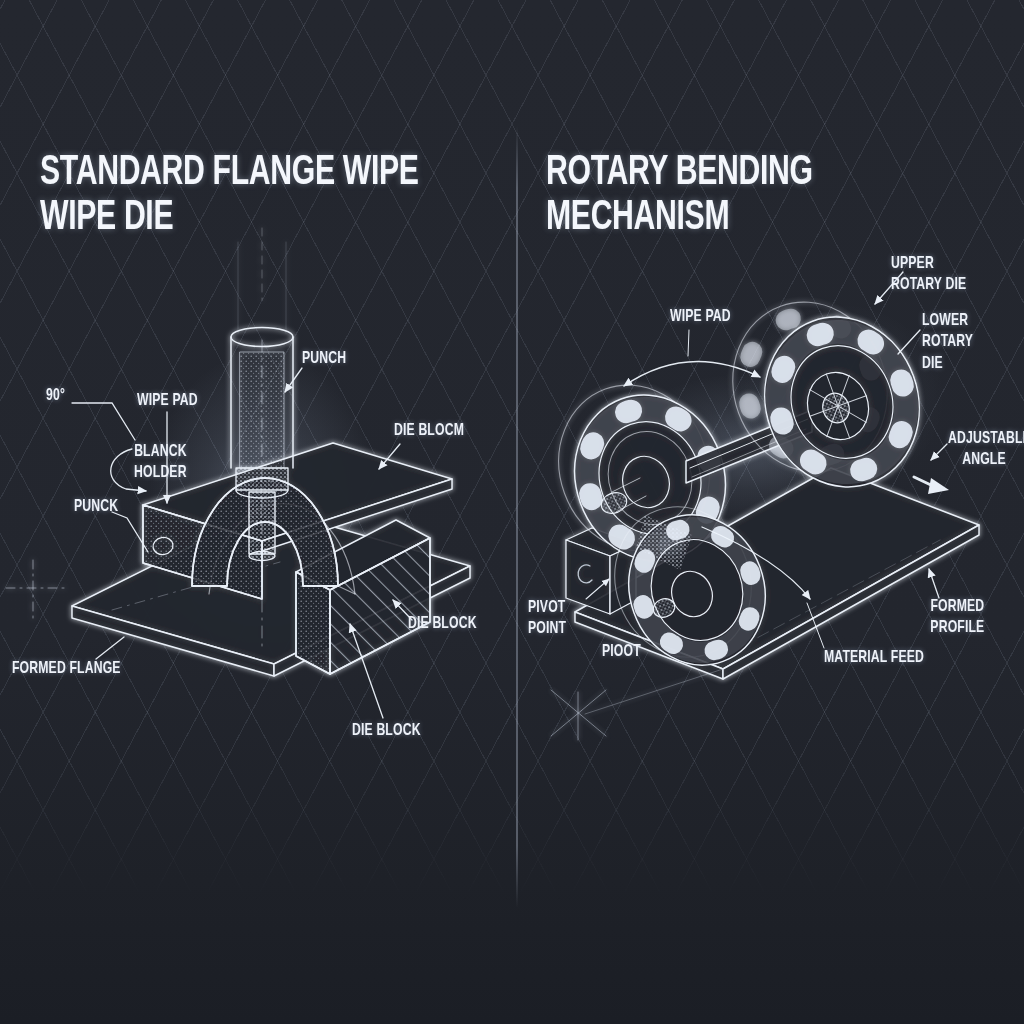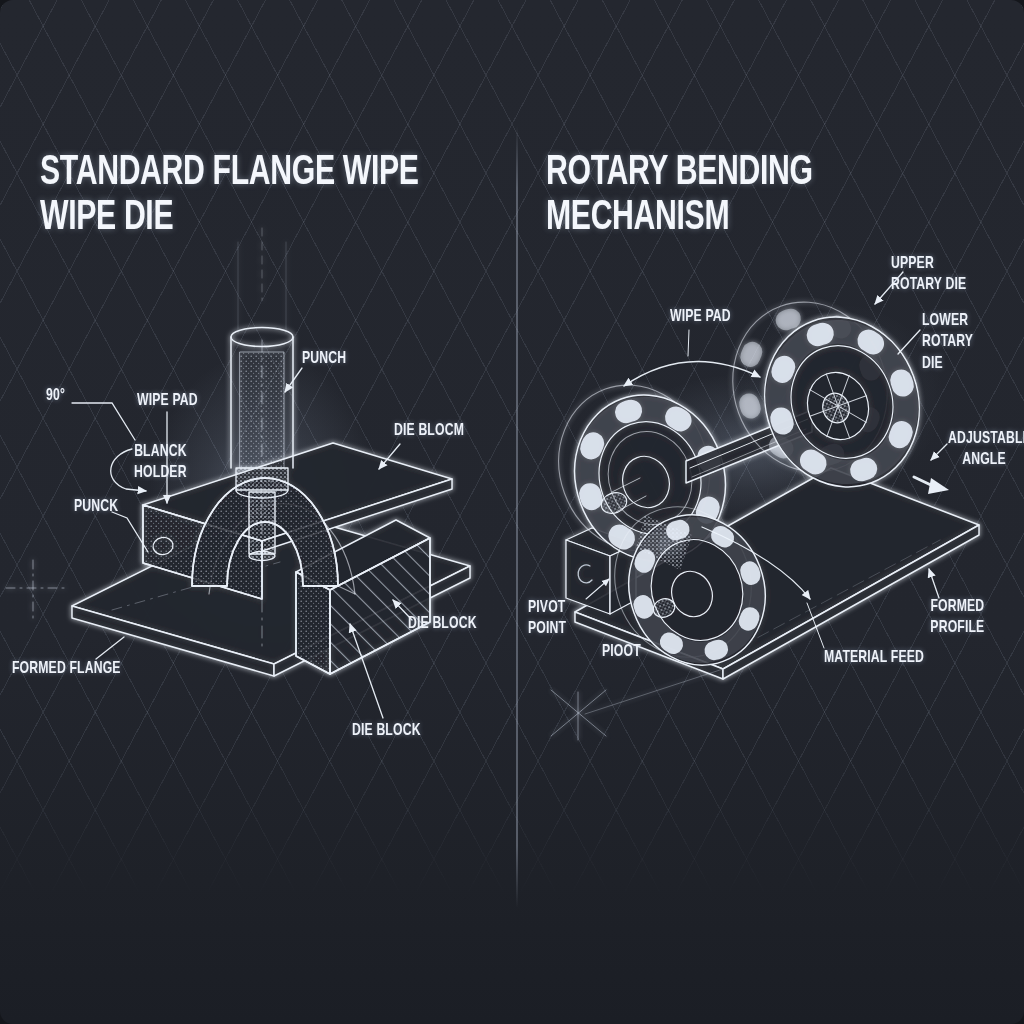--- a/index.html
+++ b/index.html
@@ -1,20 +1,19 @@
 <!DOCTYPE html>
 <html><head>
 <meta charset="utf-8">
 <style>
   html,body{margin:0;padding:0;background:#14161b;}
   .canvas{
     position:relative;width:1024px;height:1024px;overflow:hidden;
     background:linear-gradient(180deg,#24272f 0%,#23262e 62%,#1e2128 86%,#1b1e25 100%);
     font-family:"Liberation Sans",sans-serif;
-    border-radius:13px;
   }
   
   .grid{
     position:absolute;inset:0;
     background-image:
       repeating-linear-gradient(62deg, rgba(168,180,200,0.13) 0 1px, transparent 1px 46px),
       repeating-linear-gradient(-62deg, rgba(168,180,200,0.13) 0 1px, transparent 1px 46px);
     -webkit-mask-image:linear-gradient(180deg,#000 0%,#000 72%,transparent 88%);
             mask-image:linear-gradient(180deg,#000 0%,#000 72%,transparent 88%);
   }

